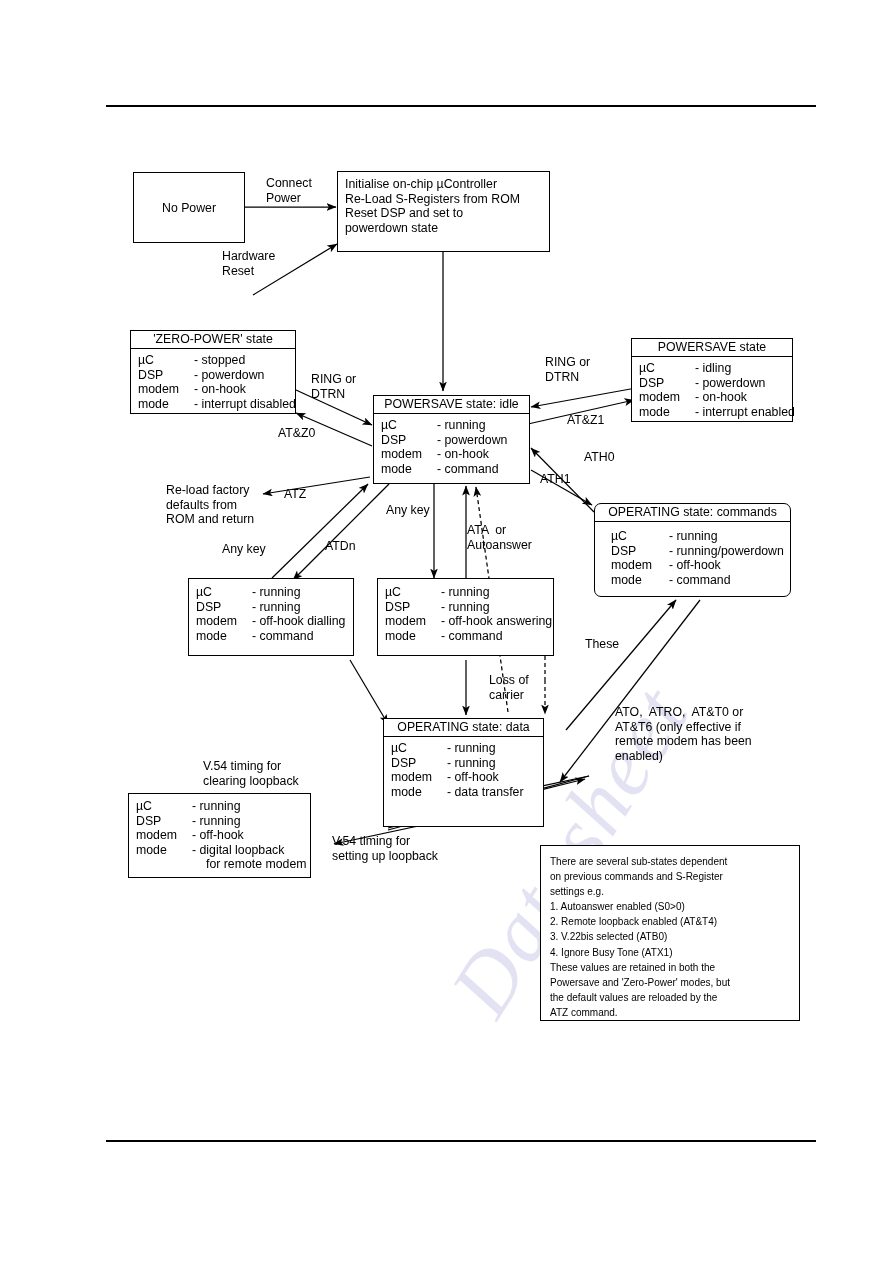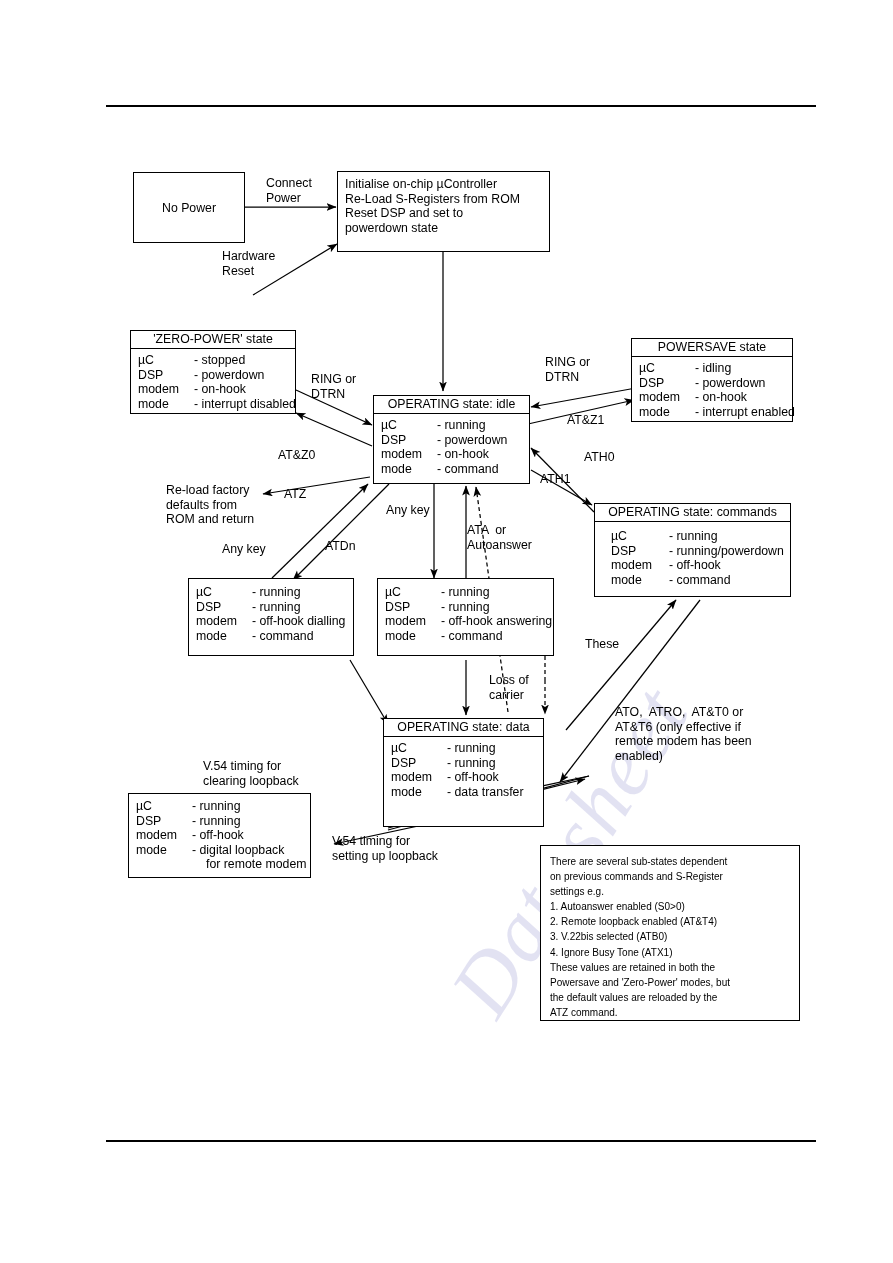--- a/index.html
+++ b/index.html
@@ -159,42 +159,42 @@
           <span class="v">- on-hook</span>
         </div>
       <div class="row">
           <span class="k" style="width:56px;">mode</span>
           <span class="v">- interrupt enabled</span>
         </div>
     </div>
   </div>
 
   <div class="box" style="left:373px;top:395px;width:157px;height:89px;">
-    <div class="bhead">OPERATING state: idle</div>
+    <div class="bhead">POWERSAVE state: idle</div>
     <div class="bbody">
       <div class="row">
           <span class="k" style="width:56px;">µC</span>
           <span class="v">- running</span>
         </div>
       <div class="row">
           <span class="k" style="width:56px;">DSP</span>
           <span class="v">- powerdown</span>
         </div>
       <div class="row">
           <span class="k" style="width:56px;">modem</span>
           <span class="v">- on-hook</span>
         </div>
       <div class="row">
           <span class="k" style="width:56px;">mode</span>
           <span class="v">- command</span>
         </div>
     </div>
   </div>
 
-  <div class="box" style="left:594px;top:503px;width:197px;height:94px;">
+  <div class="box" style="left:594px;top:503px;width:197px;height:94px;border-radius:7px;">
     <div class="bhead">OPERATING state: commands</div>
     <div class="bbody" style="padding-top:7px;padding-left:16px;">
       <div class="row">
           <span class="k" style="width:58px;">µC</span>
           <span class="v">- running</span>
         </div>
       <div class="row">
           <span class="k" style="width:58px;">DSP</span>
           <span class="v">- running/powerdown</span>
         </div>
@@ -313,21 +313,21 @@
   </div>
 
   <div class="lbl" style="left:266px;top:176px;">Connect
 Power</div>
   <div class="lbl" style="left:222px;top:249px;">Hardware
 Reset</div>
   <div class="lbl" style="left:311px;top:372px;">RING or
 DTRN</div>
   <div class="lbl" style="left:545px;top:355px;">RING or
 DTRN</div>
-  <div class="lbl" style="left:278px;top:448px;">AT&amp;Z0</div>
+  <div class="lbl" style="left:278px;top:426px;">AT&amp;Z0</div>
   <div class="lbl" style="left:567px;top:413px;">AT&amp;Z1</div>
   <div class="lbl" style="left:584px;top:450px;">ATH0</div>
   <div class="lbl" style="left:540px;top:472px;">ATH1</div>
   <div class="lbl" style="left:284px;top:487px;">ATZ</div>
   <div class="lbl" style="left:166px;top:483px;">Re-load factory
 defaults from
 ROM and return</div>
   <div class="lbl" style="left:222px;top:542px;">Any key</div>
   <div class="lbl" style="left:325px;top:539px;">ATDn</div>
   <div class="lbl" style="left:386px;top:503px;">Any key</div>

